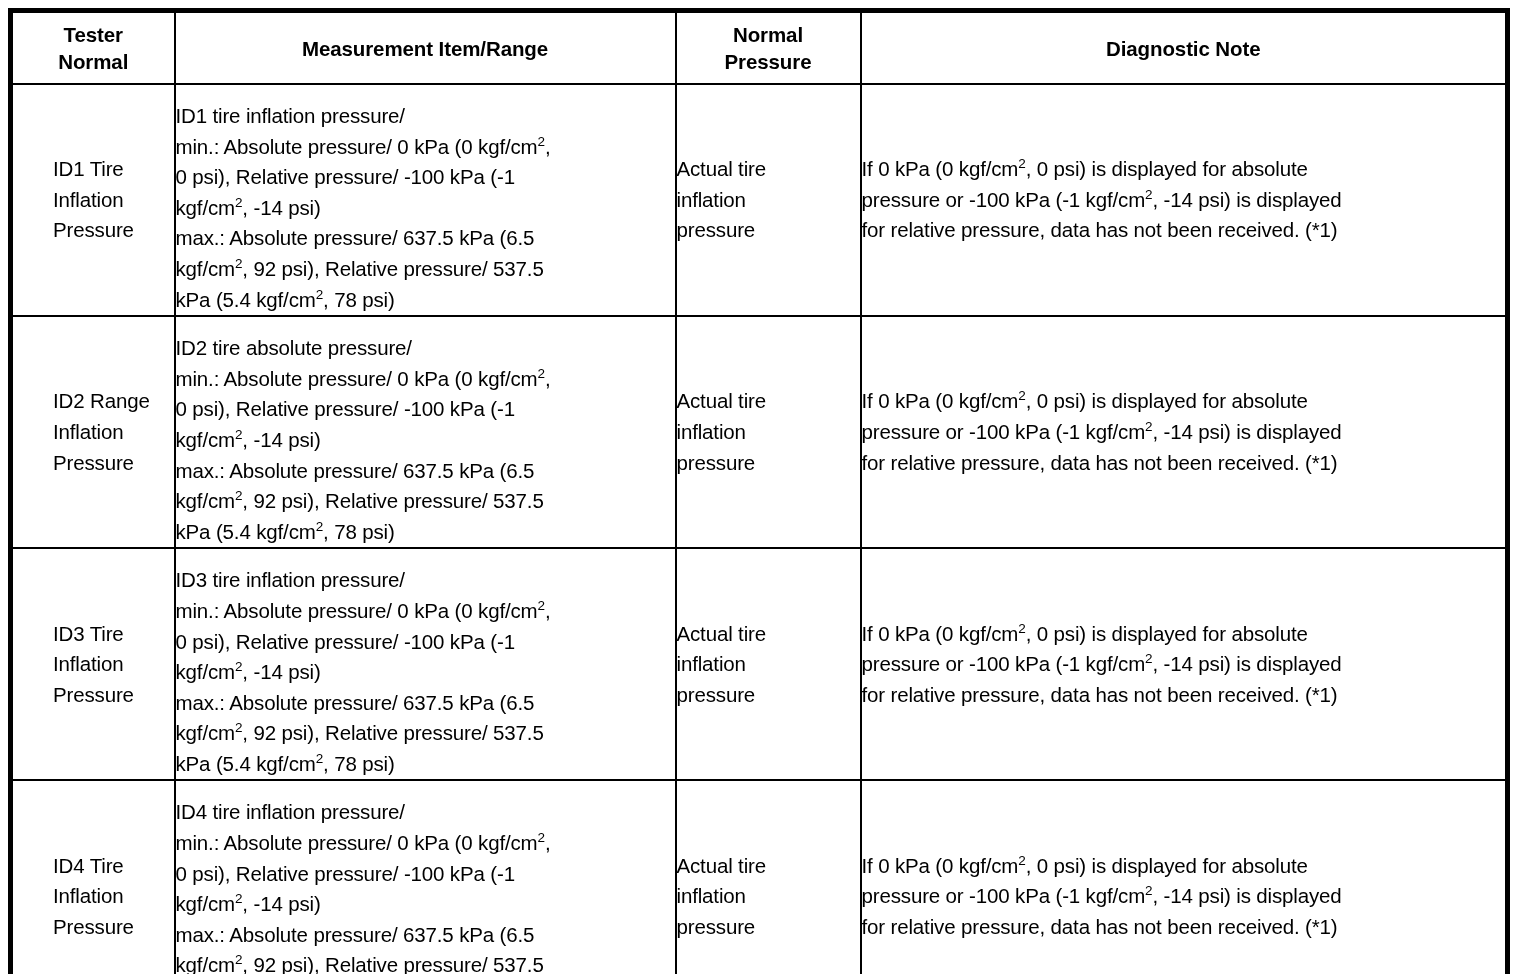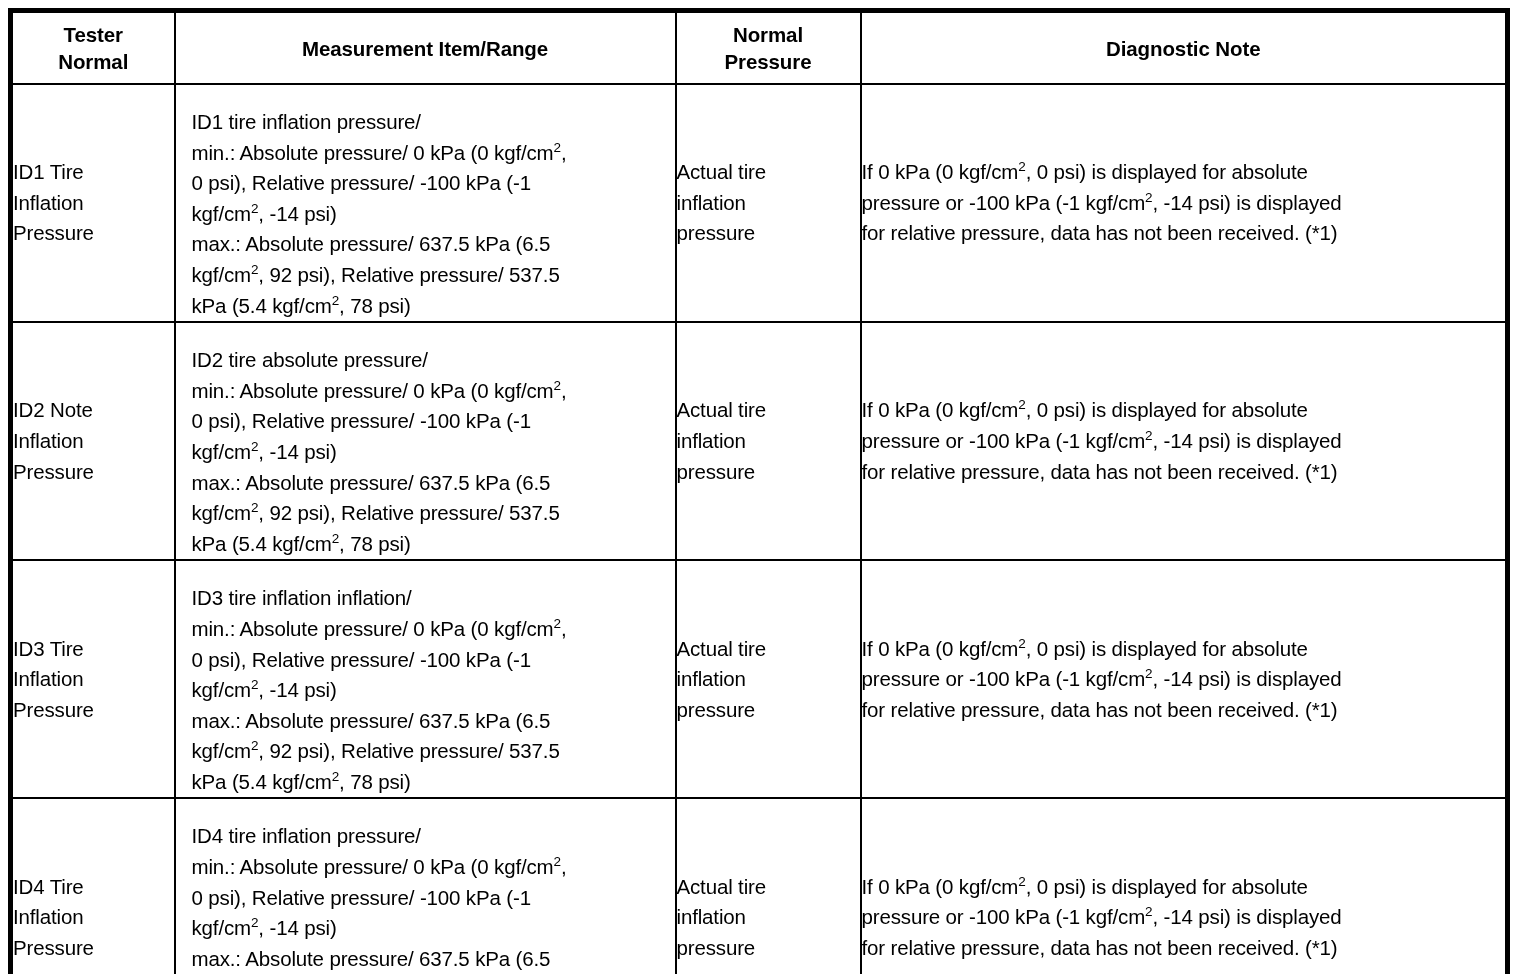--- a/index.html
+++ b/index.html
@@ -62,27 +62,27 @@
 
   tbody td {
     font-size: 20.5px;
     line-height: 30.6px;
     letter-spacing: -0.15px;
   }
   td.cell-display {
     padding: 0 0 0 8px;
     white-space: nowrap;
   }
-  td.cell-display .dl { display: block; }
+  td.cell-display .dl { display: block; padding-left: 40px; }
 
   td.cell-measure {
     padding: 0 4px 0 9px;
     vertical-align: top;
   }
-  td.cell-measure .minner { padding-top: 22px; margin-left: 16px; }
+  td.cell-measure .minner { padding-top: 16px; }
   td.cell-measure .ml { display: block; white-space: nowrap; }
 
   td.cell-normal {
     padding: 0 4px 0 10px;
     white-space: nowrap;
   }
   td.cell-normal .nl { display: block; }
 
   td.cell-note {
     padding: 0 6px 0 9px;
@@ -149,21 +149,21 @@
             <span class="nl">pressure</span>
           </td>
           <td class="cell-note">
             <span class="gl">If 0 kPa (0 kgf/cm<sup>2</sup>, 0 psi) is displayed for absolute</span>
             <span class="gl">pressure or -100 kPa (-1 kgf/cm<sup>2</sup>, -14 psi) is displayed</span>
             <span class="gl">for relative pressure, data has not been received. (*1)</span>
           </td>
         </tr>
         <tr>
           <td class="cell-display">
-            <span class="dl">ID2 Note</span>
+            <span class="dl">ID2 Range</span>
             <span class="dl">Inflation</span>
             <span class="dl">Pressure</span>
           </td>
           <td class="cell-measure">
             <div class="minner">
               <span class="ml">ID2 tire absolute pressure/</span>
               <span class="ml">min.: Absolute pressure/ 0 kPa (0 kgf/cm<sup>2</sup>,</span>
               <span class="ml">0 psi), Relative pressure/ -100 kPa (-1</span>
               <span class="ml">kgf/cm<sup>2</sup>, -14 psi)</span>
               <span class="ml">max.: Absolute pressure/ 637.5 kPa (6.5</span>
@@ -183,21 +183,21 @@
           </td>
         </tr>
         <tr>
           <td class="cell-display">
             <span class="dl">ID3 Tire</span>
             <span class="dl">Inflation</span>
             <span class="dl">Pressure</span>
           </td>
           <td class="cell-measure">
             <div class="minner">
-              <span class="ml">ID3 tire inflation inflation/</span>
+              <span class="ml">ID3 tire inflation pressure/</span>
               <span class="ml">min.: Absolute pressure/ 0 kPa (0 kgf/cm<sup>2</sup>,</span>
               <span class="ml">0 psi), Relative pressure/ -100 kPa (-1</span>
               <span class="ml">kgf/cm<sup>2</sup>, -14 psi)</span>
               <span class="ml">max.: Absolute pressure/ 637.5 kPa (6.5</span>
               <span class="ml">kgf/cm<sup>2</sup>, 92 psi), Relative pressure/ 537.5</span>
               <span class="ml">kPa (5.4 kgf/cm<sup>2</sup>, 78 psi)</span>
             </div>
           </td>
           <td class="cell-normal">
             <span class="nl">Actual tire</span>

